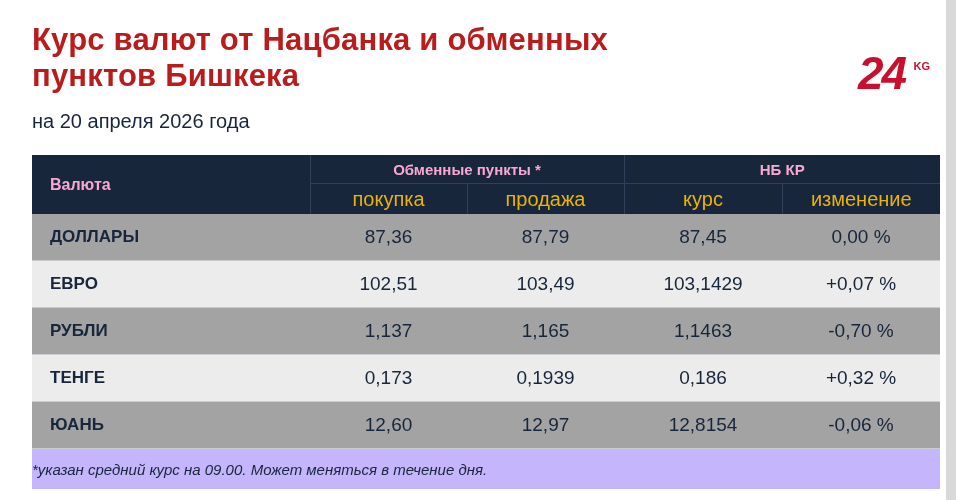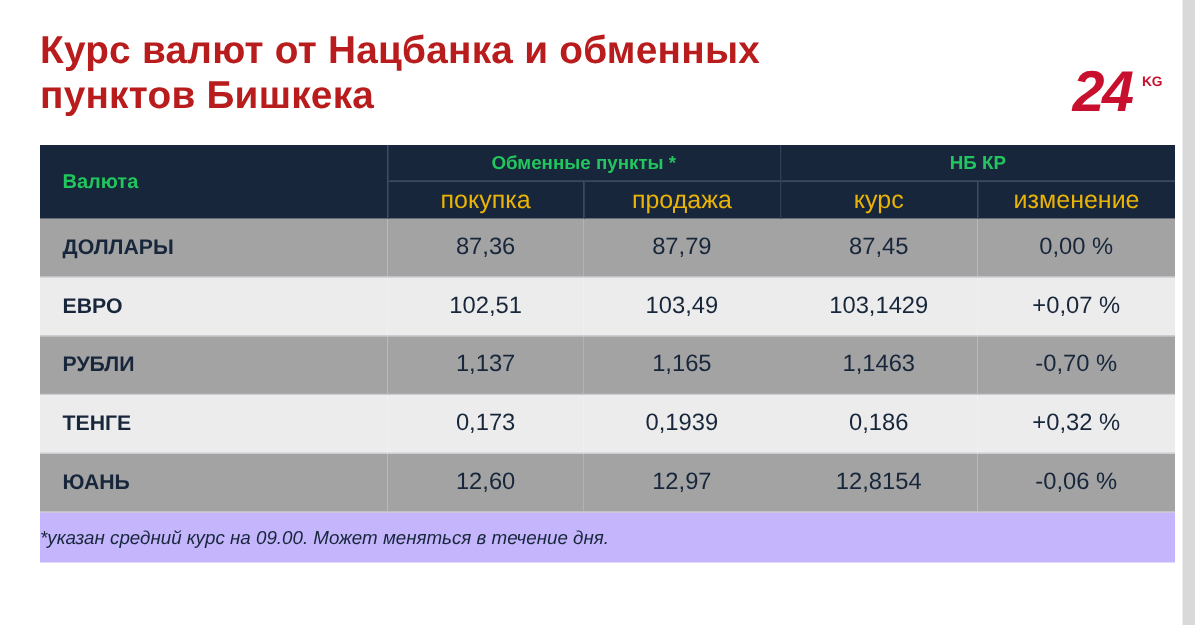--- a/index.html
+++ b/index.html
@@ -67,21 +67,21 @@
     width: 908px;
     border-collapse: collapse;
     table-layout: fixed;
   }
   table.rates th, table.rates td {
     padding: 0;
     margin: 0;
   }
   .hdr-dark {
     background: #17263a;
-    color: #22c55e;
+    color: #f9a8d4;
   }
   .hdr-top-left {
     text-align: left;
     padding-left: 18px !important;
     font-size: 16px;
     font-weight: bold;
     height: 58px;
     vertical-align: middle;
     border-right: 1px solid #31405a;
   }
@@ -155,20 +155,21 @@
 <body>
 
 <div class="page">
 
   <div class="logo">
     <div class="logo-text">24</div>
     <div class="logo-kg">KG</div>
   </div>
 
   <h1 class="title">Курс валют от Нацбанка и обменных пунктов Бишкека</h1>
+  <div class="subtitle">на 20 апреля 2026 года</div>
 
   <table class="rates">
     <colgroup>
       <col style="width:278px">
       <col style="width:157px">
       <col style="width:157px">
       <col style="width:158px">
       <col style="width:158px">
     </colgroup>
     <thead>

